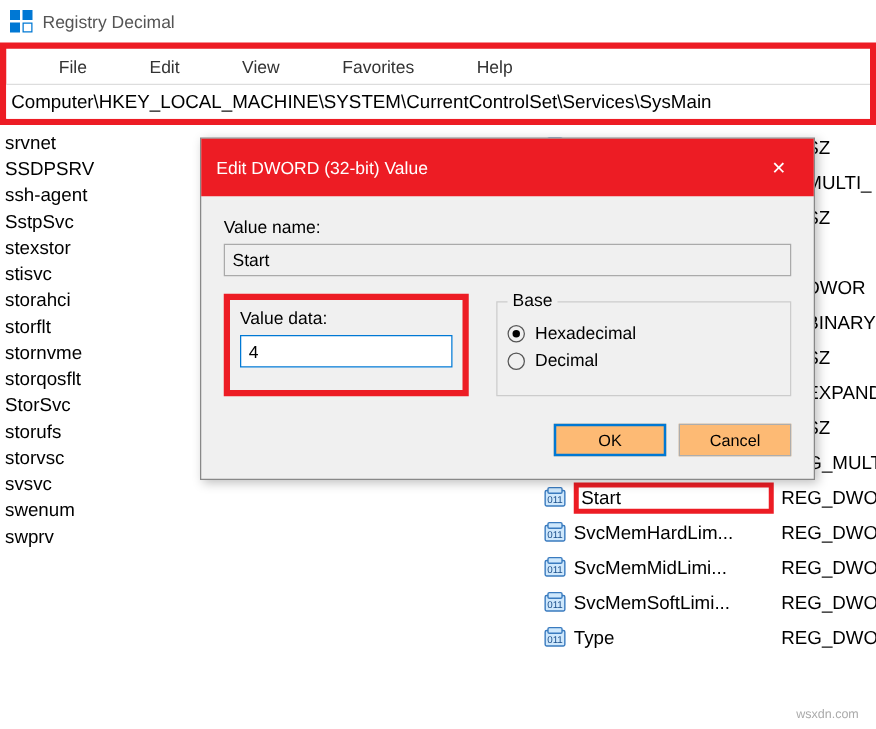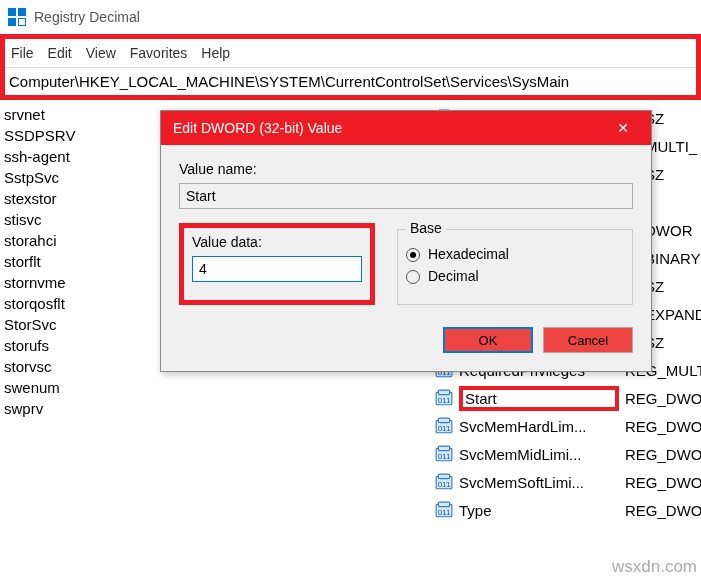--- a/index.html
+++ b/index.html
@@ -4,53 +4,53 @@
   <style>
     * { box-sizing: border-box; margin: 0; padding: 0; font-family: "Segoe UI", Tahoma, sans-serif; }
     body { width: 701px; height: 583px; background: #fff; position: relative; overflow: hidden; font-size: 15px; color: #000; }
     .titlebar { height: 34px; display: flex; align-items: center; padding: 0 8px; gap: 8px; }
     .app-icon { width: 18px; height: 18px; display: grid; grid-template-columns: 1fr 1fr; grid-template-rows: 1fr 1fr; gap: 2px; }
     .app-icon span { background: #0078d4; }
     .app-icon span:nth-child(4) { background: #fff; border: 1px solid #0078d4; }
     .title-text { color: #555; font-size: 14px; }
     .menubar-wrap { border: 5px solid #ed1c24; position: relative; }
     .menubar { height: 28px; display: flex; align-items: center; padding: 0 6px; gap: 14px; font-size: 14px; color: #333; }
-    .menubar span { cursor: default; }
+    .menubar span { cursor: default; margin-left: 36px; }
     .addrbar { height: 28px; border-top: 1px solid #ddd; display: flex; align-items: center; }
     .addrbar input { flex: 1; height: 100%; border: none; padding: 0 4px; font-size: 15px; outline: none; background: #fff; }
     .content { display: flex; position: relative; }
     .tree { width: 165px; display: flex; flex-direction: column; padding-top: 4px; }
     .tree-item { padding: 2px 4px; font-size: 15px; white-space: nowrap; }
     .rightcol { position: absolute; right: 0; top: 0; width: 270px; display: flex; flex-direction: column; padding-top: 4px; }
     .val-row { display: flex; align-items: center; height: 28px; padding-left: 4px; gap: 6px; }
     .val-icon { width: 18px; height: 18px; flex-shrink: 0; }
     .val-icon svg { width: 100%; height: 100%; }
     .val-name { flex: 0 0 160px; overflow: hidden; text-overflow: ellipsis; white-space: nowrap; font-size: 15px; }
     .val-type { font-size: 15px; white-space: nowrap; }
     .val-row.hl .val-name { border: 4px solid #ed1c24; padding: 0 2px; }
     .dialog { position: absolute; left: 160px; top: 110px; width: 492px; background: #f0f0f0; border: 1px solid #888; box-shadow: 2px 2px 8px rgba(0,0,0,.25); }
-    .dlg-title { height: 34px; background: #ed1c24; color: #fff; display: flex; align-items: center; padding: 0 12px; font-size: 14px; }
+    .dlg-title { height: 46px; background: #ed1c24; color: #fff; display: flex; align-items: center; padding: 0 12px; font-size: 14px; }
     .dlg-title .spacer { flex: 1; }
     .dlg-close { width: 32px; text-align: center; font-size: 14px; }
     .dlg-body { padding: 16px 18px 18px; }
     .label { font-size: 14px; margin-bottom: 6px; }
     .vn-input { width: 100%; height: 26px; border: 1px solid #aaa; background: #f0f0f0; padding: 0 6px; font-size: 14px; }
     .row2 { display: flex; gap: 22px; margin-top: 14px; }
     .valdata-wrap { border: 5px solid #ed1c24; padding: 6px 8px 8px; width: 196px; }
     .vd-input { width: 100%; height: 26px; border: 1px solid #0078d4; background: #fff; padding: 0 6px; font-size: 14px; outline: none; }
     .base-wrap { flex: 1; }
     .fieldset { border: 1px solid #ccc; padding: 10px 8px 14px; position: relative; margin-top: 6px; }
     .fieldset .legend { position: absolute; top: -10px; left: 8px; background: #f0f0f0; padding: 0 4px; font-size: 14px; }
     .radio-row { display: flex; align-items: flex-end; gap: 8px; margin: 6px 0; font-size: 14px; }
     .radio-row .rb { width: 14px; height: 14px; border: 1px solid #555; border-radius: 50%; display: flex; align-items: center; justify-content: center; }
     .radio-row .rb.sel::after { content: ""; width: 6px; height: 6px; background: #000; border-radius: 50%; }
     .btnrow { display: flex; justify-content: flex-end; gap: 10px; margin-top: 22px; }
-    .btn { width: 90px; height: 26px; background: #ef4444; border: 1px solid #adadad; font-size: 13px; display: flex; align-items: center; justify-content: center; }
+    .btn { width: 90px; height: 26px; background: #fdba74; border: 1px solid #adadad; font-size: 13px; display: flex; align-items: center; justify-content: center; }
     .btn.def { border: 1px solid #0078d4; box-shadow: inset 0 0 0 1px #0078d4; }
-    .watermark { position: absolute; right: 4px; bottom: 6px; font-size: 17px; color: #aaa; margin-top: 44px; }
+    .watermark { position: absolute; right: 14px; bottom: 6px; font-size: 10px; color: #aaa; margin-top: 44px; }
   </style>
 </head>
 <body>
 
 <div class="titlebar">
   <div class="app-icon">
       <span></span>
       <span></span>
       <span></span>
       <span></span>
@@ -79,20 +79,21 @@
     <div class="tree-item">SstpSvc</div>
     <div class="tree-item">stexstor</div>
     <div class="tree-item">stisvc</div>
     <div class="tree-item">storahci</div>
     <div class="tree-item">storflt</div>
     <div class="tree-item">stornvme</div>
     <div class="tree-item">storqosflt</div>
     <div class="tree-item">StorSvc</div>
     <div class="tree-item">storufs</div>
     <div class="tree-item">storvsc</div>
+    <div class="tree-item">svsvc</div>
     <div class="tree-item">swenum</div>
     <div class="tree-item">swprv</div>
   </div>
 
   <div class="rightcol" id="values-panel">
       <div class="val-row">
         <span class="val-icon"><svg viewBox="0 0 16 16">
             <rect x="1" y="3" width="14" height="11" rx="1" fill="#cfe8fc" stroke="#3a7bbf"></rect>
             <rect x="3" y="1" width="10" height="4" rx="1" fill="#cfe8fc" stroke="#3a7bbf"></rect>
             <text x="8" y="12" font-size="7" text-anchor="middle" fill="#1a4e8a" font-family="monospace">011</text>

